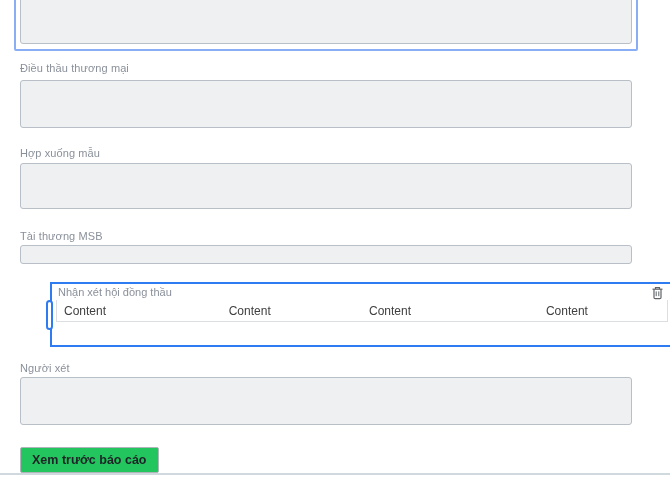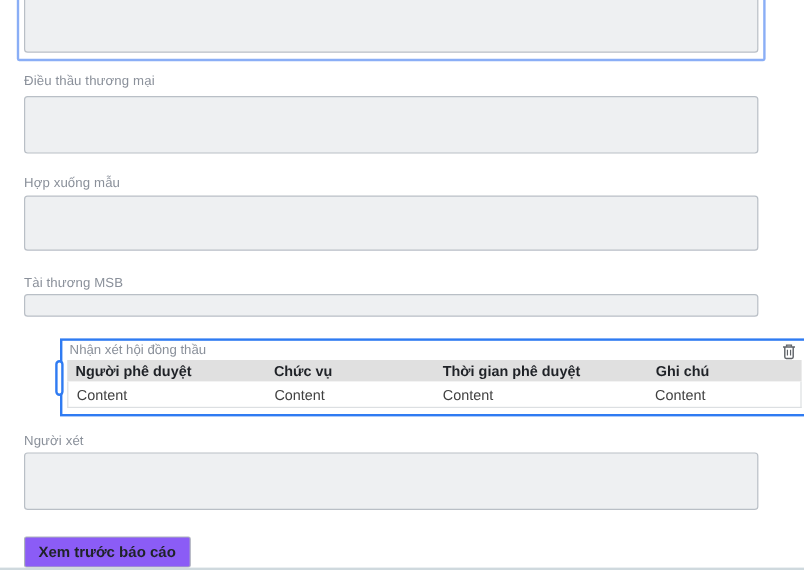--- a/index.html
+++ b/index.html
@@ -43,21 +43,21 @@
 
   .handle {
     position:absolute; width:7px; height:30px; top:50%; transform:translateY(-50%);
     background:#fff; border:2px solid #2f7bf2; border-radius:4px;
   }
   .handle.left { left:-6px; }
   .handle.right { right:-6px; }
 
   .btn {
     position:absolute; top:447px; height:26px; padding:0 11px;
-    background:#8b5cf6; border:1px solid #aeb4ba; border-radius:2px;
+    background:#22c55e; border:1px solid #aeb4ba; border-radius:2px;
     font-family:inherit; font-size:12.5px; font-weight:bold; color:#1f2327;
     cursor:pointer; white-space:nowrap;
   }
   .btn-preview { left:20px; }
   .btn-download { left:334px; }
 
   .bottom-divider {
     position:absolute; left:0; top:473px; width:670px; height:2px; background:#cfd9de;
   }
 </style>
@@ -87,26 +87,20 @@
         <svg width="13" height="14" viewBox="0 0 13 14">
           <path d="M1.5 3.2h10" stroke="#5f6368" stroke-width="1.2" fill="none"></path>
           <path d="M4.5 3V1.6h4V3" stroke="#5f6368" stroke-width="1.2" fill="none"></path>
           <path d="M3 3.2v8.3c0 .7.5 1.2 1.2 1.2h4.6c.7 0 1.2-.5 1.2-1.2V3.2" stroke="#5f6368" stroke-width="1.2" fill="none"></path>
           <path d="M5.2 5.4v4.8M7.8 5.4v4.8" stroke="#5f6368" stroke-width="1" fill="none"></path>
         </svg>
       </span>
     </button>
 
     <div class="tbl">
-      <div class="tbl-header">
-        <div class="cell c1">Người phê duyệt</div>
-        <div class="cell c2">Chức vụ</div>
-        <div class="cell c3">Thời gian phê duyệt</div>
-        <div class="cell c4">Ghi chú</div>
-      </div>
       <div class="tbl-row">
         <div class="cell c1">Content</div>
         <div class="cell c2">Content</div>
         <div class="cell c3">Content</div>
         <div class="cell c4">Content</div>
       </div>
     </div>
 
     <div class="handle left"></div>
     <div class="handle right"></div>

